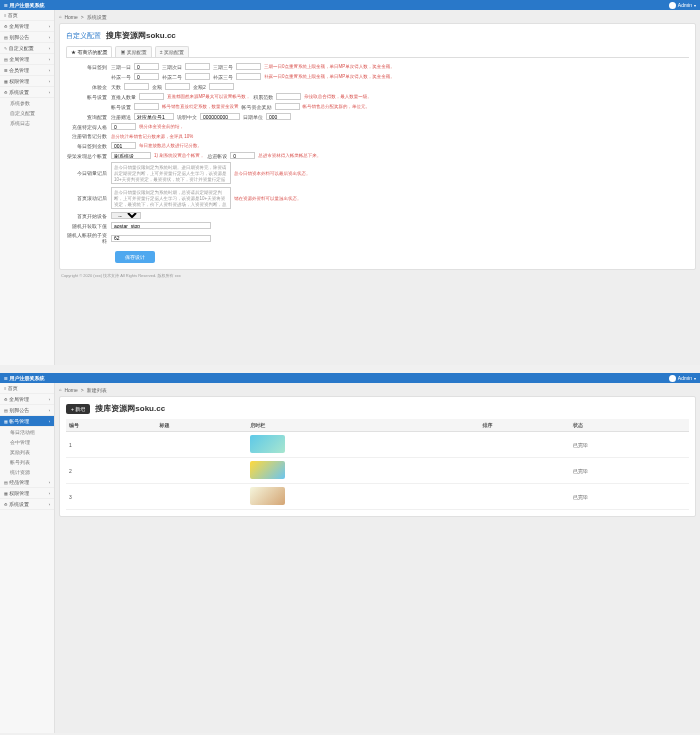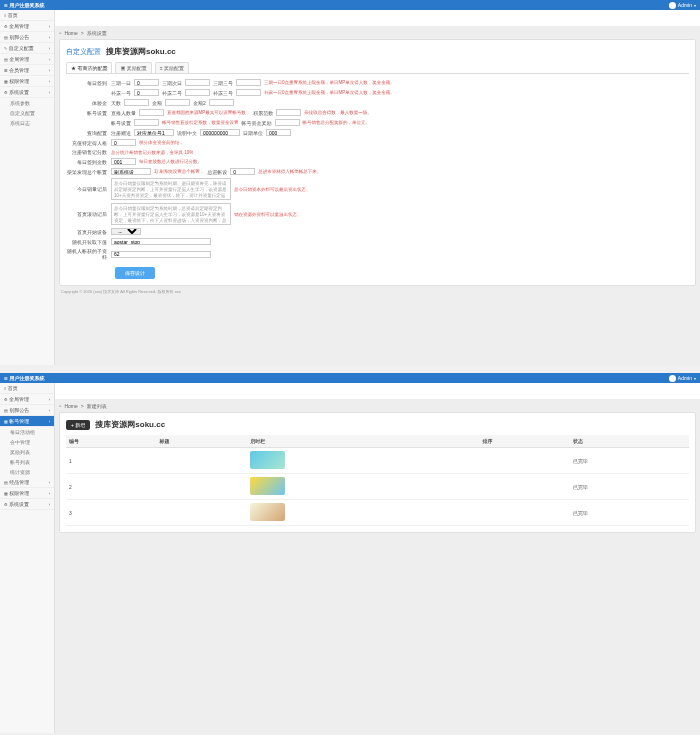--- a/index.html
+++ b/index.html
@@ -15,21 +15,21 @@
     .avatar { width: 7px; height: 7px; border-radius: 50%; background: #fff; }
     
     .layout { display: flex; height: calc(100% - 10px); }
     
     .sidebar { width: 55px; background: #f7f7f7; border-right: 1px solid #e0e0e0; }
     .sidebar-item { padding: 2px 4px; font-size: 5px; color: #555; border-bottom: 1px solid #eee; display: flex; align-items: center; justify-content: space-between; cursor: pointer; }
     .sidebar-item.active { background: #2978c9; color: #fff; }
     .sidebar-sub { padding: 2px 4px 2px 10px; font-size: 5px; color: #777; cursor: pointer; }
     .chevron { font-size: 4px; }
     
-    .main { flex: 1; background: #eee; padding: 4px; margin-top: 16px; }
+    .main { flex: 1; background: #eee; padding: 4px; }
     .breadcrumb { font-size: 5px; color: #666; margin-bottom: 3px; display: flex; gap: 3px; }
     
     .panel { background: #fff; padding: 6px; border: 1px solid #e0e0e0; border-radius: 2px; }
     .panel-title { display: flex; align-items: baseline; gap: 5px; margin-bottom: 5px; }
     .title-tag { color: #2978c9; font-size: 7px; }
     .title-main { font-size: 8px; font-weight: bold; color: #333; }
     
     .tabs { display: flex; gap: 3px; margin-bottom: 5px; border-bottom: 1px solid #ddd; }
     .tab { padding: 2px 4px; border: 1px solid #ddd; border-bottom: none; font-size: 5px; color: #666; cursor: pointer; background: #f7f7f7; border-radius: 2px 2px 0 0; }
     .tab.active { background: #fff; color: #333; }

